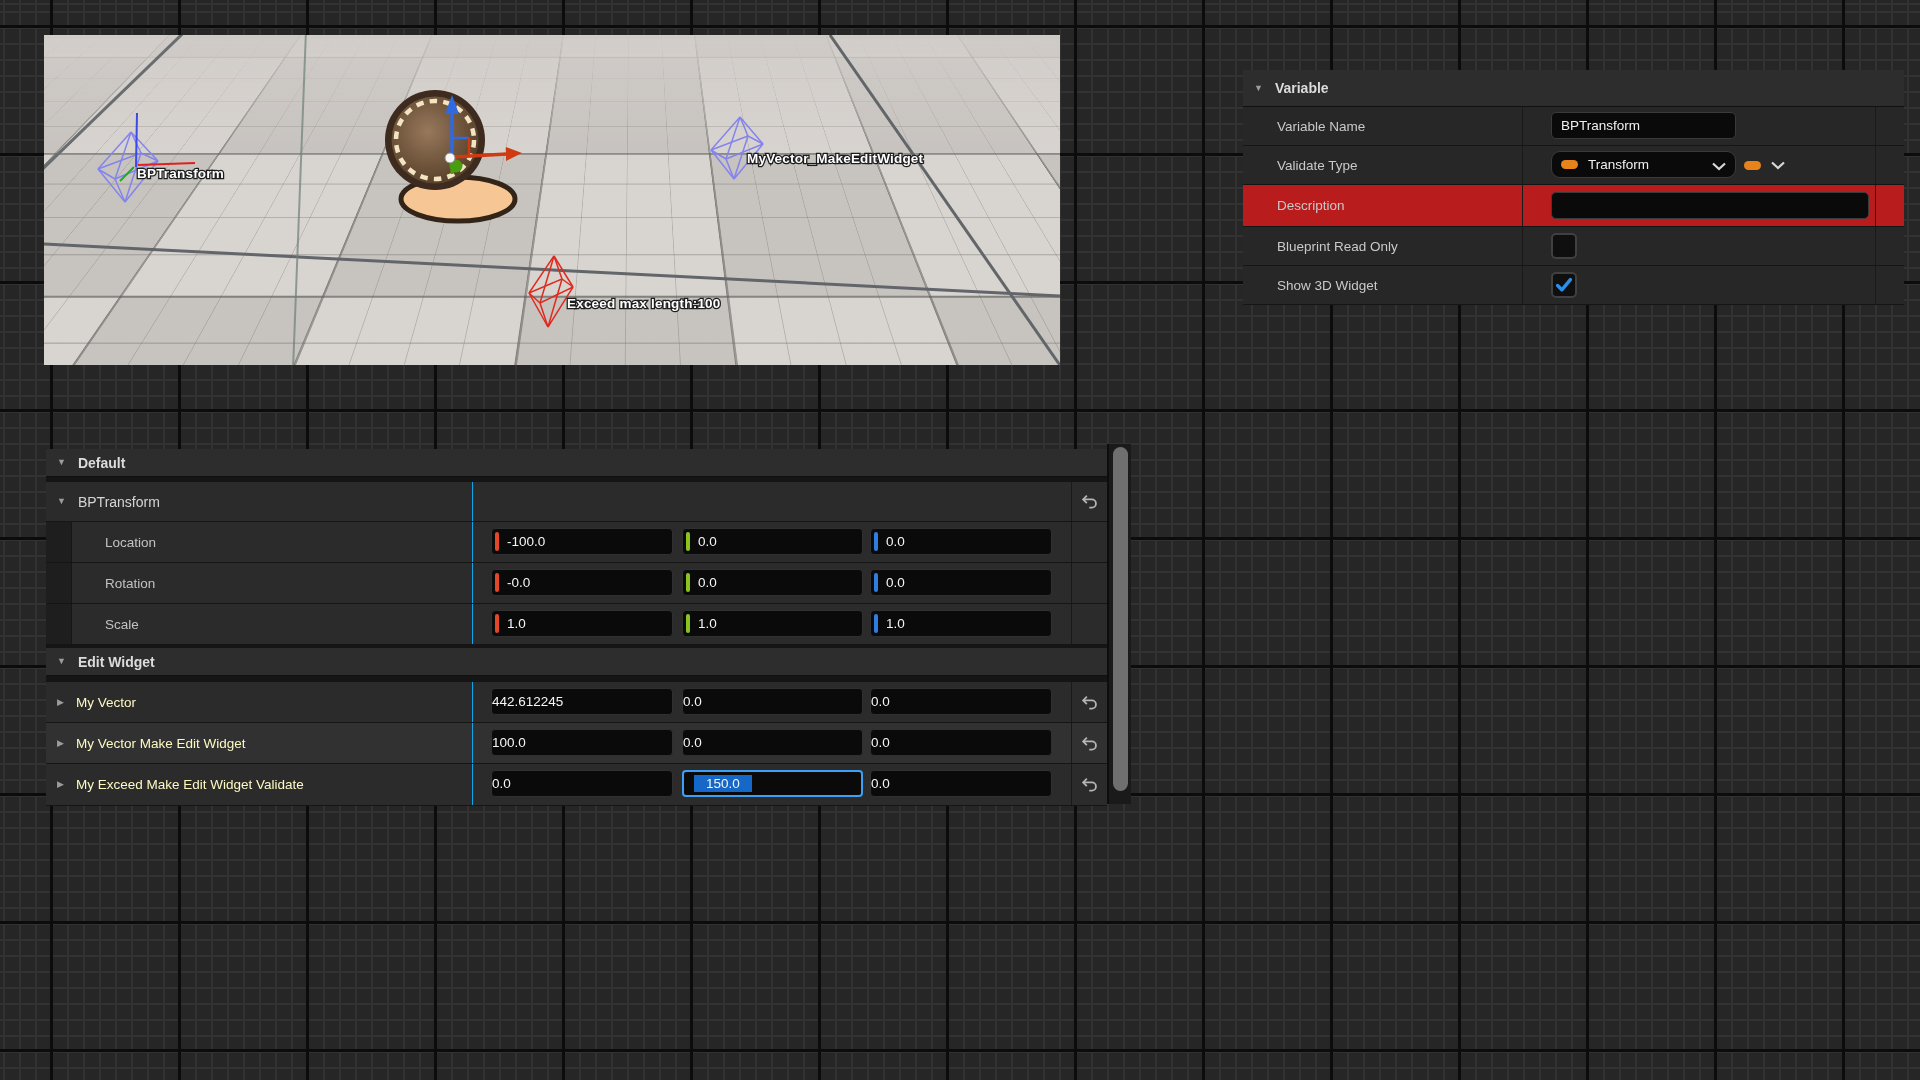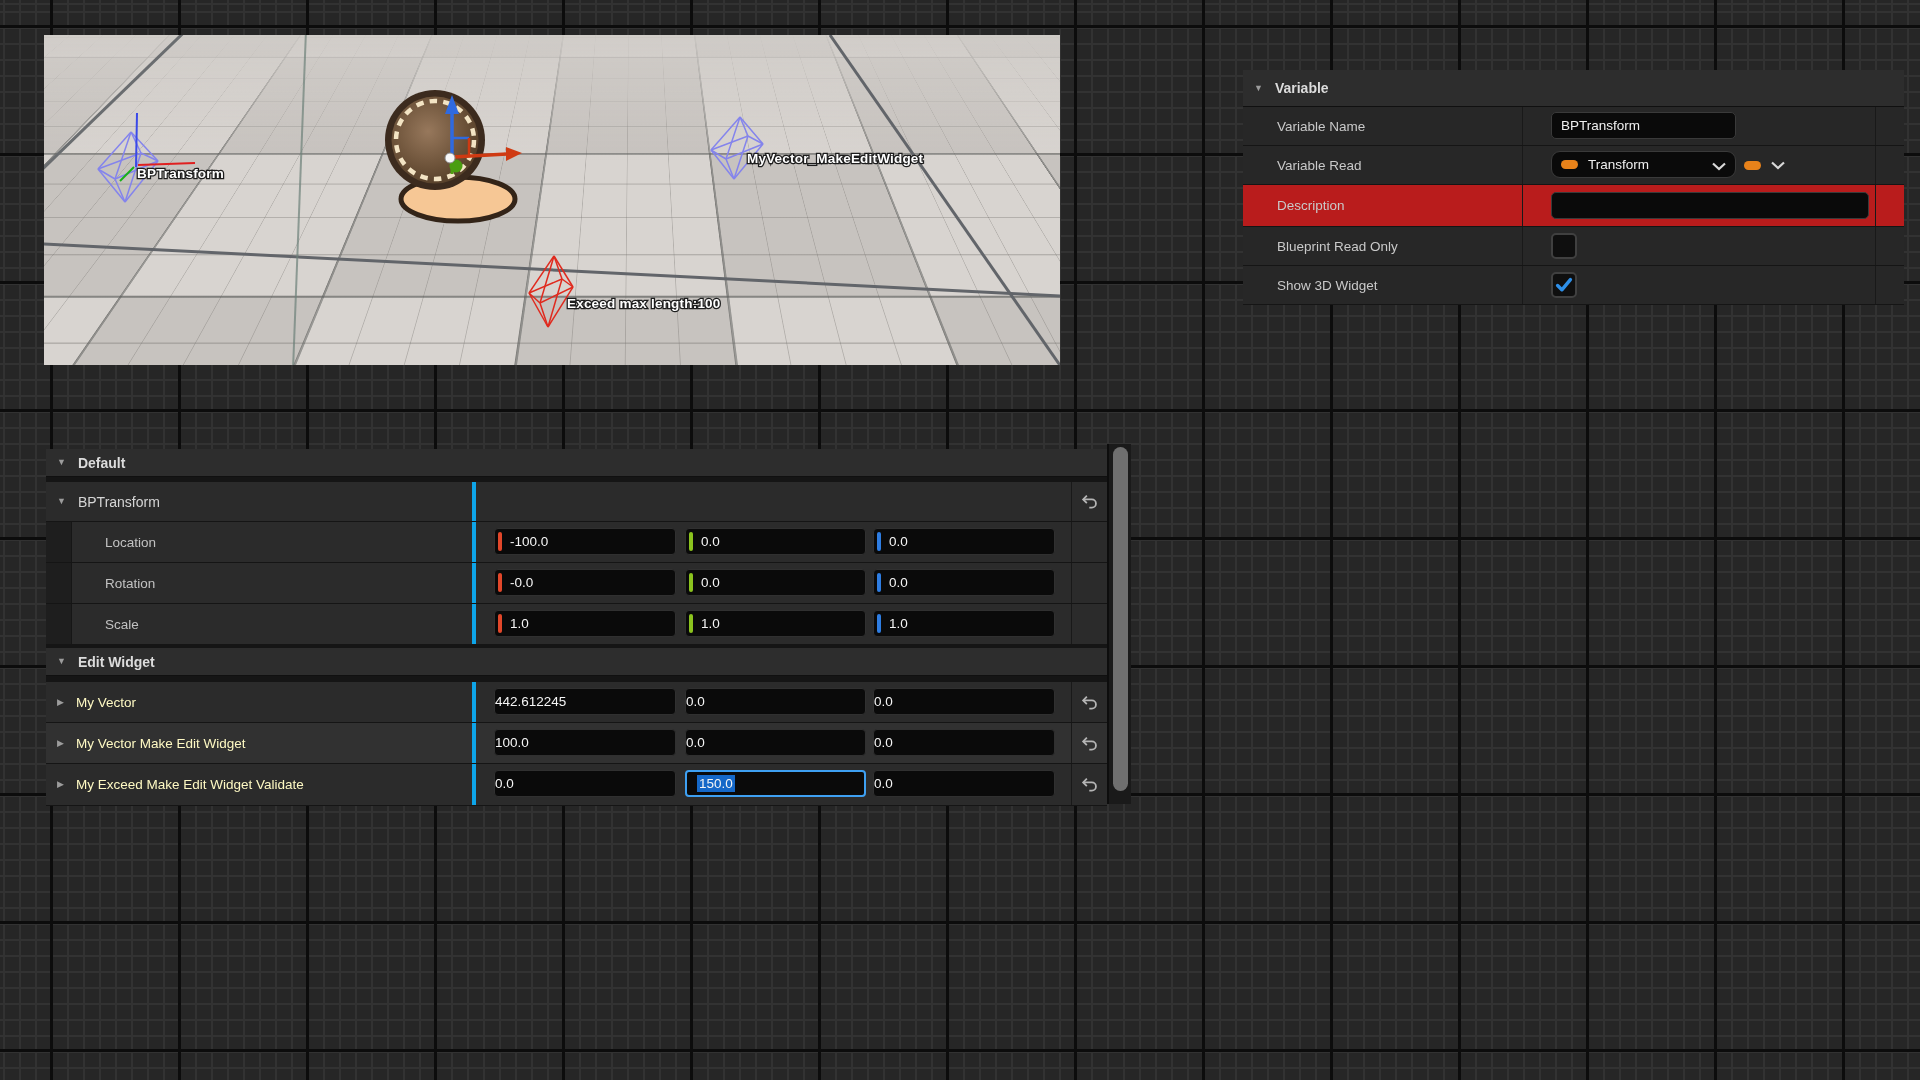--- a/index.html
+++ b/index.html
@@ -68,42 +68,42 @@
 
   
   .dp{left:46px;top:449px;width:1061px;}
   .dp .hdr{height:27px;}
   .dp .hdr.mt{margin-top:4px;}
   .dp .hdr.mb{margin-bottom:6px;}
   .prow{display:flex;height:39px;margin-bottom:1px;}
   .prow.h40{height:40px;}
   .prow.h41{height:41px;}
   .prow .lcell{width:426px;position:relative;background:#2b2b2b;display:flex;align-items:center;}
-  .prow .vcell{flex:1;position:relative;background:#2b2b2b;border-left:4px solid #0ea5e9;text-align:center;}
+  .prow .vcell{flex:1;position:relative;background:#2b2b2b;border-left:1px solid #0ea5e9;text-align:center;}
   .prow .rcell{width:35px;background:#2b2b2b;border-left:1px solid #191919;
     display:flex;align-items:center;justify-content:center;}
   .prow.hover .lcell,.prow.hover .vcell,.prow.hover .rcell{background:#313131;}
   .prow.sub .lcell::before{content:"";position:absolute;left:0;top:0;bottom:0;width:25px;
     background:#1e1e1e;border-right:1px solid #161616;}
   .lcell .tri{margin-left:11px;}
   .lcell .rowlab{margin-left:12px;font-size:14px;color:#d5d5d5;}
   .prow.sub .rowlab{margin-left:59px;font-size:13.5px;color:#c2c2c2;}
   .prow.vec .rowlab{font-size:13.5px;color:#fef9c3;}
   .vfield{position:absolute;top:6px;height:27px;box-sizing:border-box;background:#0a0a0a;
     border:1px solid #303030;border-radius:4px;display:flex;align-items:center;
     font-size:13.5px;color:#f5f5f5;}
   .vf1{left:18px;width:182px;}
   .vf2{left:209px;width:181px;}
   .vf3{left:397px;width:182px;}
   .bar{width:4px;height:19px;border-radius:2px;margin-left:3px;flex:none;}
   .bar.x{background:#e2472a;} .bar.y{background:#8bc31e;} .bar.z{background:#2e7de2;}
   .vfield .txt{margin-left:8px;}
   .vfield.plain .txt{margin-left:0;}
   .vfield.editing{border:2px solid #3ea0f2;}
-  .vfield.editing .txt{margin-left:10px;background:#1568c8;padding:1px 2px;}
+  .vfield.editing .txt{margin-left:10px;background:#1568c8;padding:1px 12px;}
 
   
   .sb-track{position:absolute;left:1107px;top:444px;width:24px;height:360px;background:#1a1a1a;
     border-left:2px solid #0d0d0d;box-sizing:border-box;}
   .sb-thumb{position:absolute;left:4px;top:3px;width:15px;height:344px;border-radius:8px;background:#6f6f6f;}
 </style>
 </head>
 <body>
 
 <div class="stage">
@@ -209,21 +209,21 @@
       <div class="vlabel">Variable Name</div>
       <div class="vval">
         <div class="tinput">
           <span class="itxt">BPTransform</span>
         </div>
       </div>
       <div class="vtail"></div>
     </div>
 
     <div class="vrow">
-      <div class="vlabel">Variable Read</div>
+      <div class="vlabel">Validate Type</div>
       <div class="vval">
         <div class="tinput dropdown">
           <span class="pill"></span>
           <span class="itxt">Transform</span>
           <svg class="dd-chev" width="14" height="9" viewBox="0 0 14 9">
             <polyline points="1,1.5 7,7 13,1.5" fill="none" stroke="#d8d8d8" stroke-width="2.2"></polyline>
           </svg>
         </div>
         <span class="pill pill2"></span>
         <svg class="chev2" width="14" height="9" viewBox="0 0 14 9">

